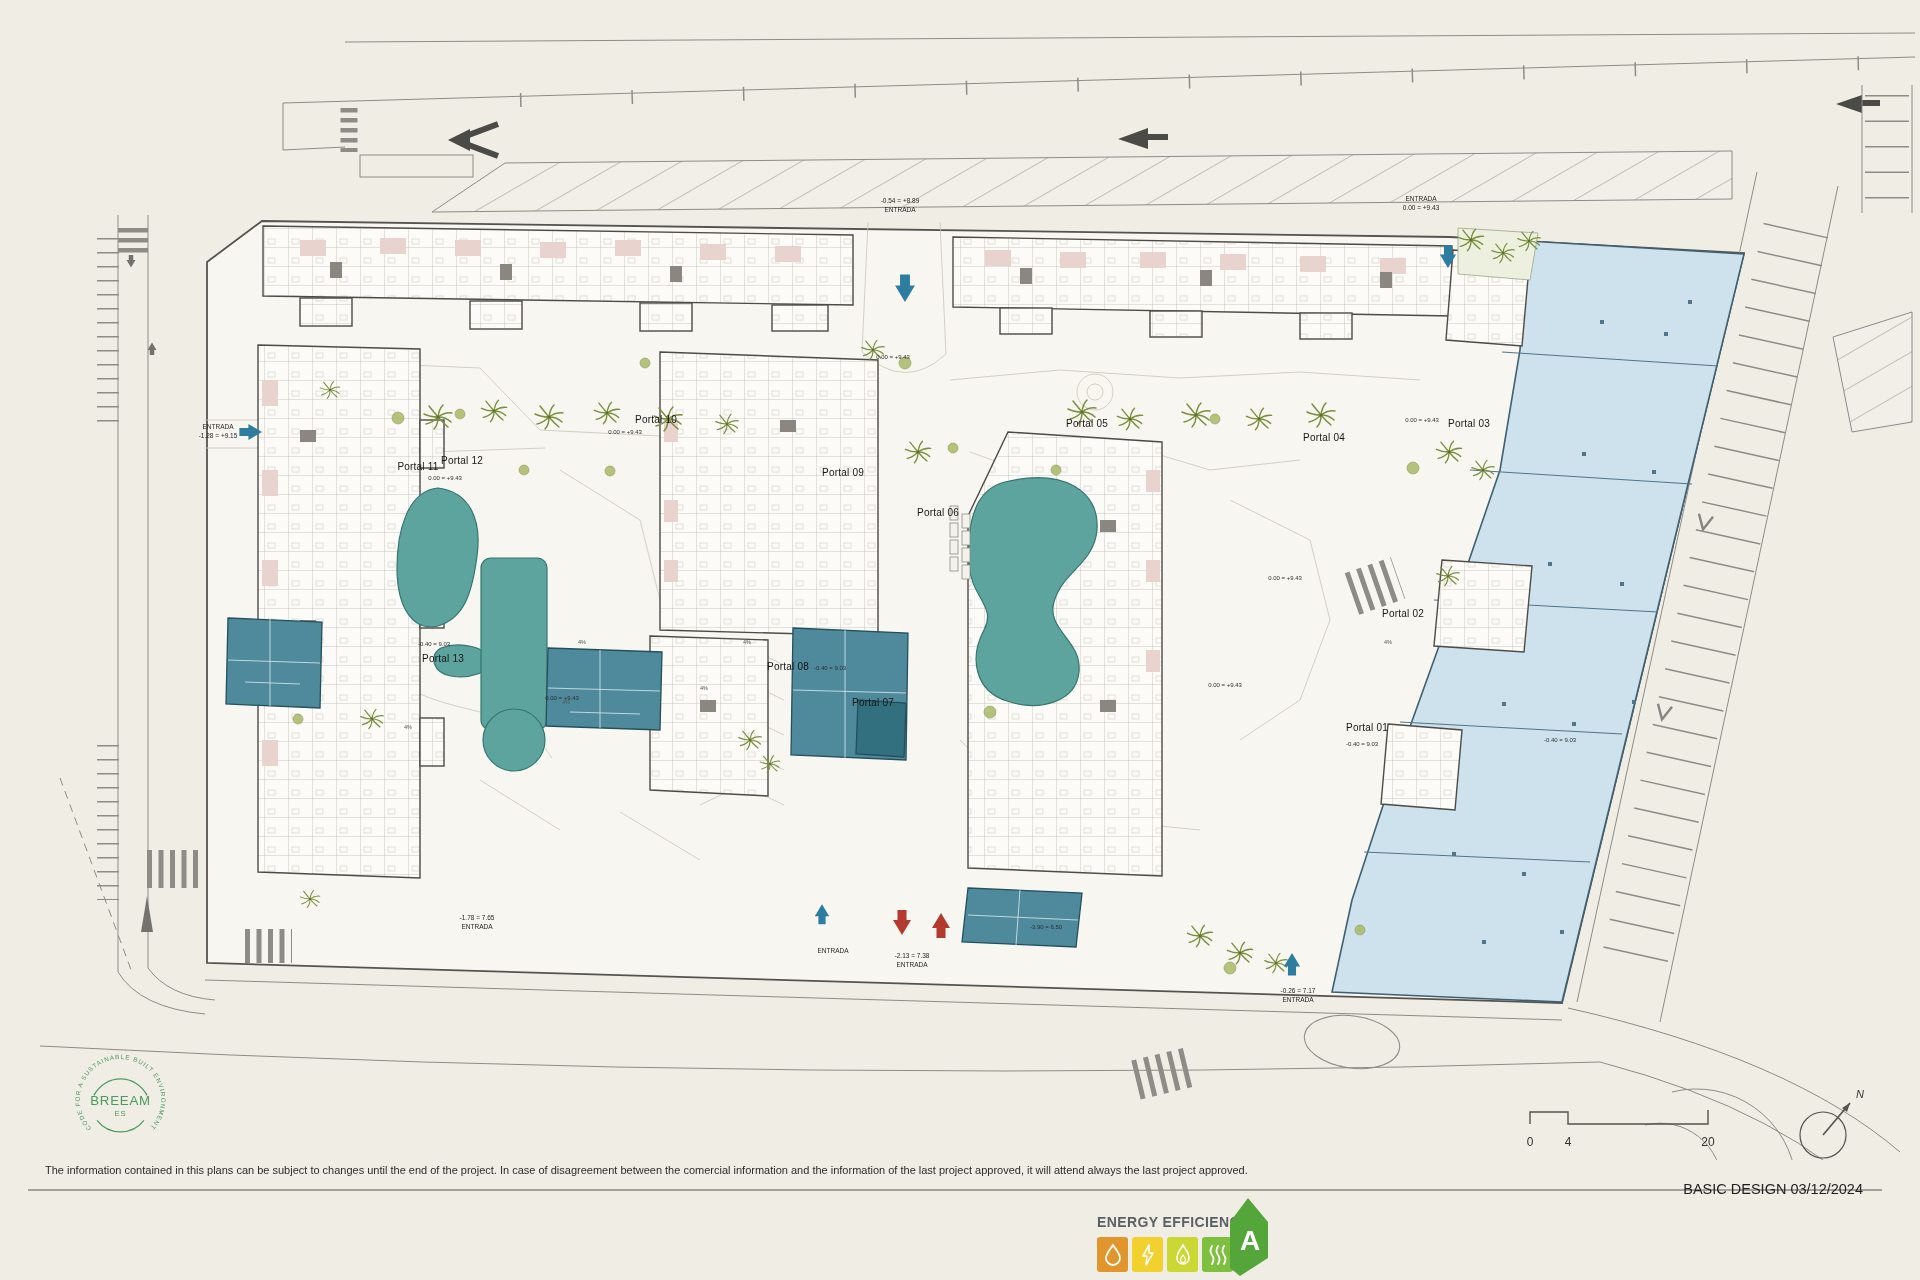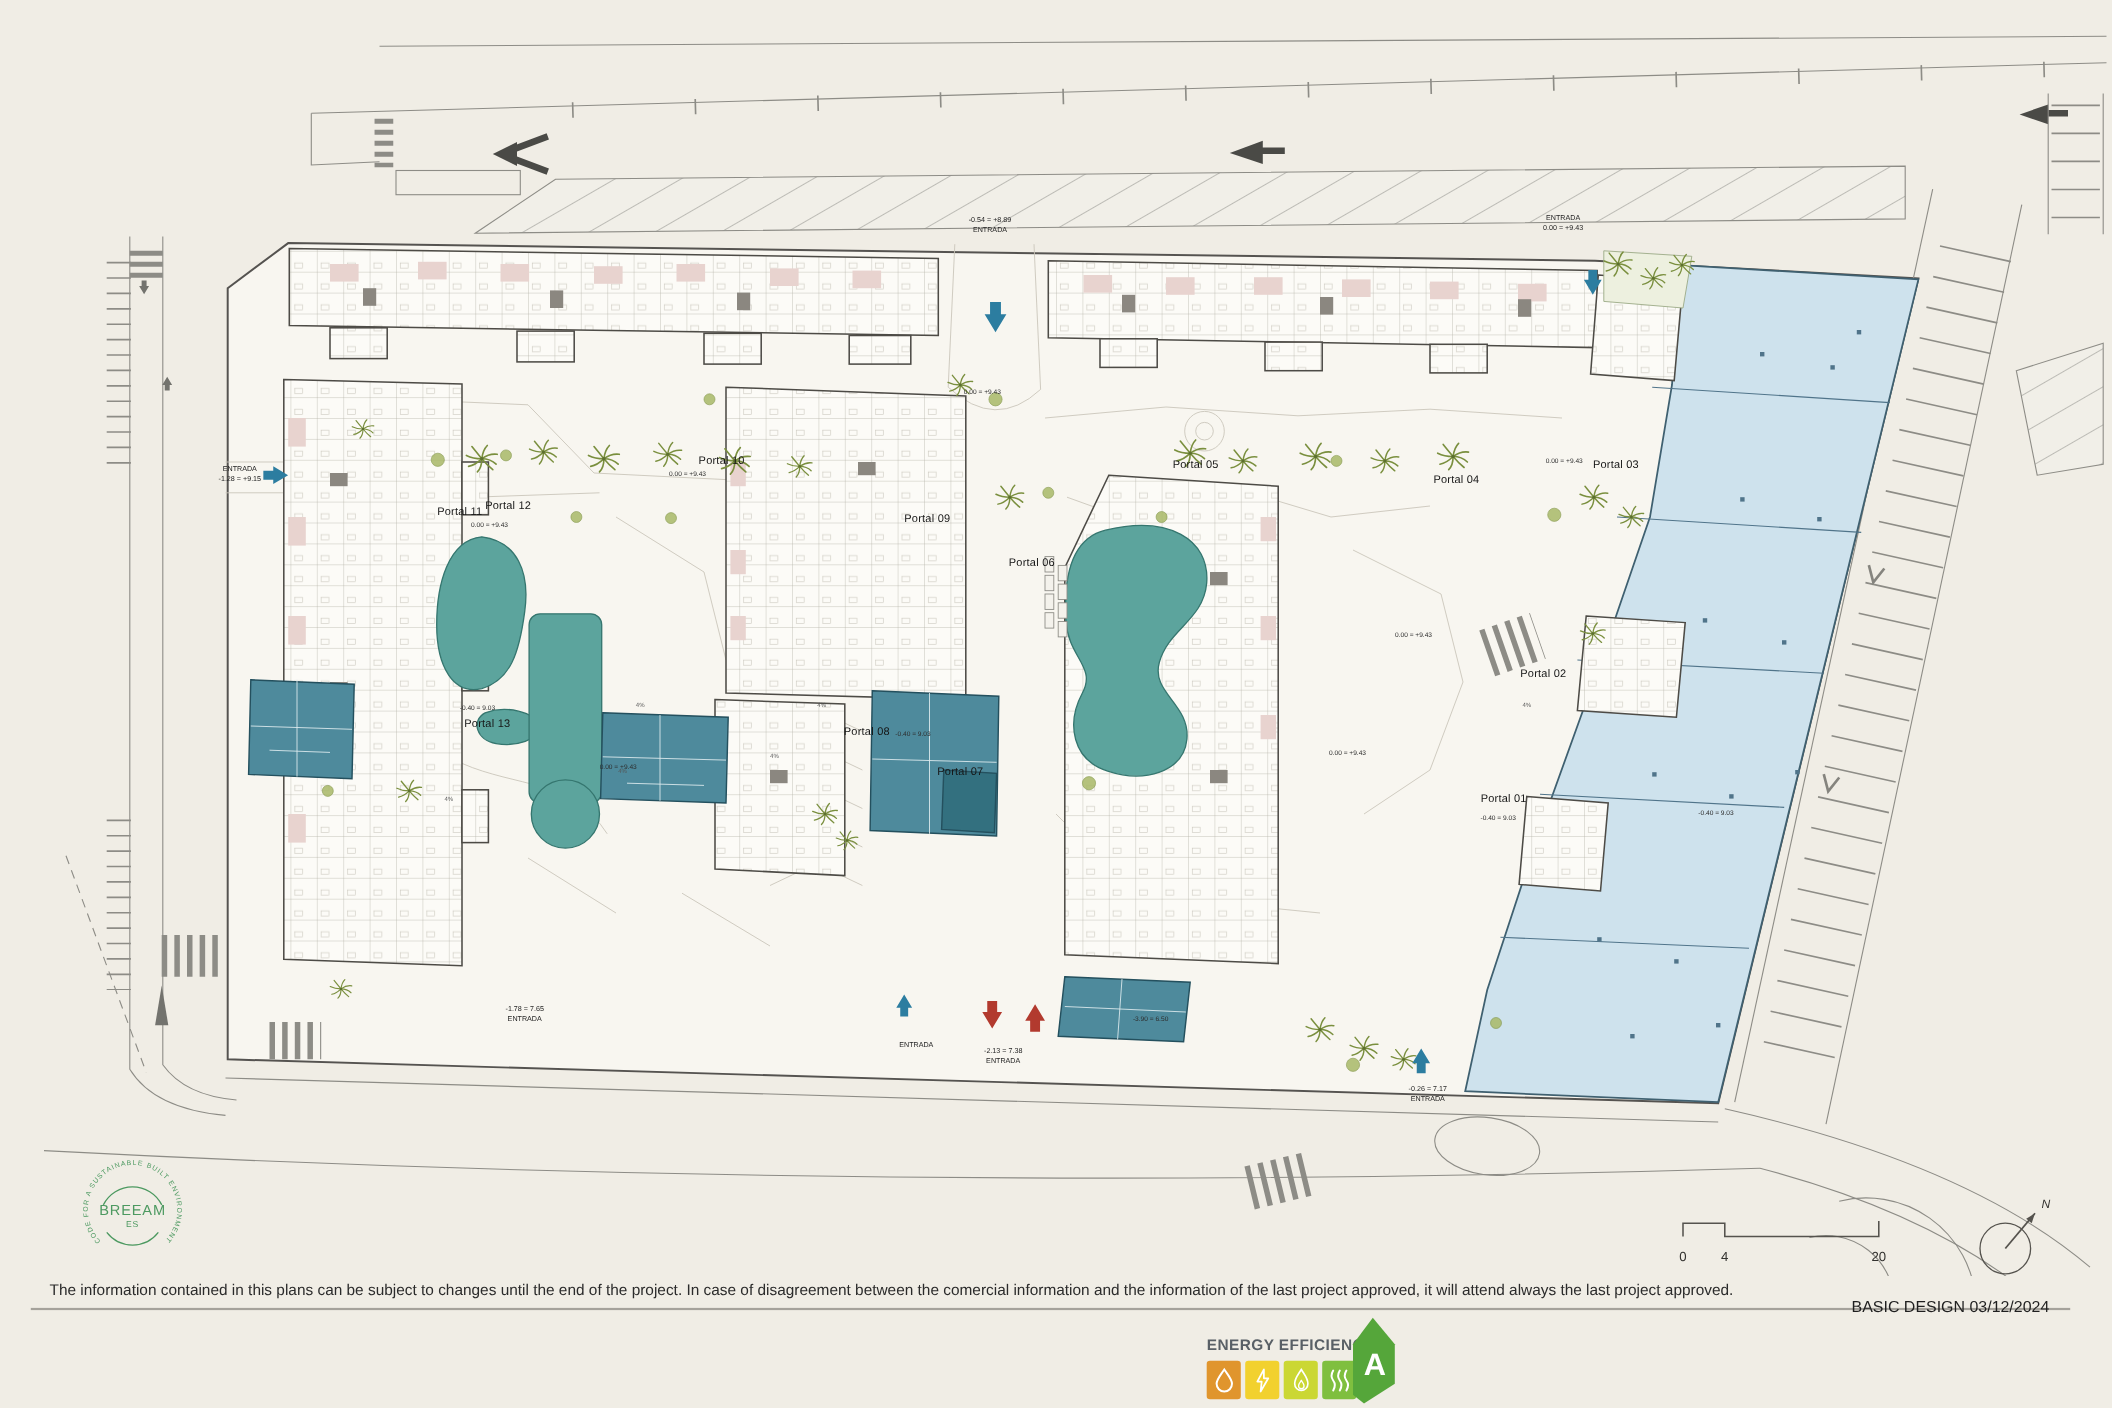--- a/index.html
+++ b/index.html
@@ -23,21 +23,21 @@
   .entrance-label span{display:block;}
   .elev-label{
     position:absolute;transform:translate(-50%,-50%);
     font-size:6px;color:#2e2e2e;white-space:nowrap;z-index:6;
   }
   .slope-label{
     position:absolute;transform:translate(-50%,-50%);
     font-size:5.5px;color:#555;white-space:nowrap;z-index:6;
   }
 
-  .disclaimer{position:absolute;left:45px;top:1164px;font-size:14px;color:#2b2b2b;z-index:8;}
+  .disclaimer{position:absolute;left:45px;top:1164px;font-size:11px;color:#2b2b2b;z-index:8;}
   .divider{position:absolute;left:28px;top:1189px;width:1854px;height:2px;background:#a5a29b;z-index:8;}
   .basic-design{position:absolute;right:57px;top:1181px;font-size:14.5px;color:#1f1f1f;z-index:8;}
 
   .breeam{position:absolute;left:58px;top:1036px;z-index:8;}
 
   .energy{position:absolute;left:1096px;top:1194px;width:240px;height:86px;z-index:8;}
   .energy-title{position:absolute;left:1px;top:20px;font-size:14px;font-weight:bold;letter-spacing:.4px;color:#596066;}
   .energy-squares{position:absolute;left:1px;top:43px;display:flex;gap:4px;}
   .energy-square{width:31px;height:35px;border-radius:3px;display:flex;align-items:center;justify-content:center;}
   .energy-arrow{position:absolute;left:132px;top:0;}

